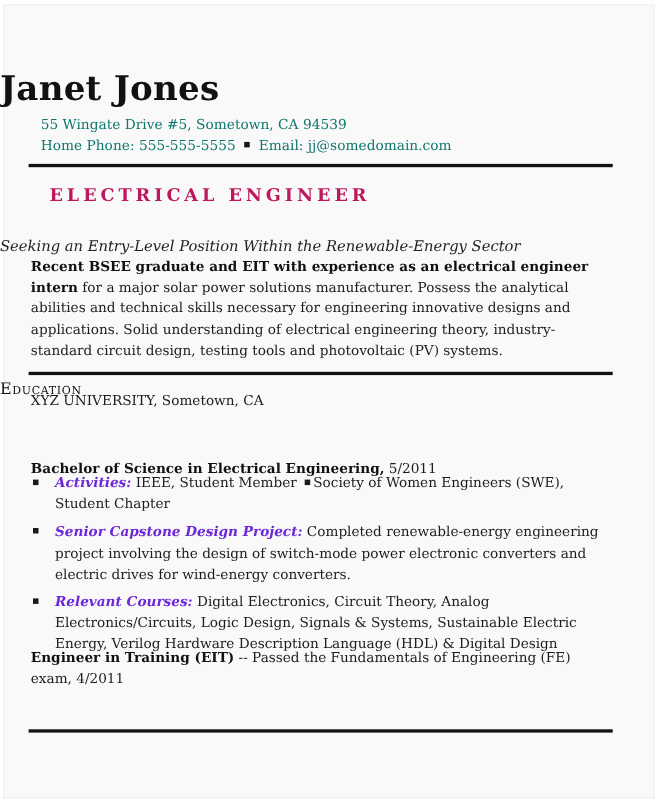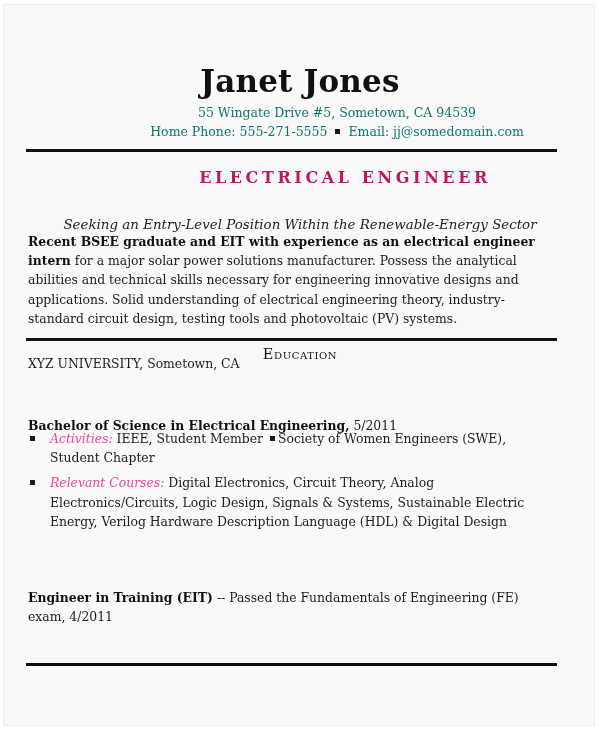--- a/index.html
+++ b/index.html
@@ -22,21 +22,21 @@
       width: 592px;
       height: 722px;
       background: #f9f9f9;
       border: 1px solid #eeeeee;
       box-sizing: border-box;
     }
     .abs { position: absolute; }
     .center {
       left: 0;
       width: 600px;
-      text-align: center;
+      text-align: left;
       white-space: nowrap;
     }
     .name {
       top: 63px;
       font-size: 31px;
       font-weight: bold;
       letter-spacing: 0.2px;
       color: #111;
     }
     .contact {
@@ -126,23 +126,23 @@
     }
     .bullet-marker {
       position: absolute;
       left: 2px;
       top: 7px;
       width: 5px;
       height: 5px;
       background: #1a1a1a;
     }
     .bullets b i, .bullets .lead {
-      font-weight: normal;
+      font-weight: bold;
       font-style: italic;
-      color: #ec4899;
+      color: #6d28d9;
     }
     .inline-square {
       display: inline-block;
       width: 5px;
       height: 5px;
       background: #1a1a1a;
       vertical-align: middle;
       margin: 0 3px 2px 3px;
     }
     .eit {
@@ -159,21 +159,21 @@
 <body>
 
 <div class="page"></div>
 
 <div class="abs center name">Janet Jones</div>
 
 <div class="abs center contact addr">55 Wingate Drive #5, Sometown, CA 94539</div>
 
 <div class="abs center contact phone">
   <span>Home Phone:</span>
-  <span>555-271-5555</span>
+  <span>555-555-5555</span>
   <span class="sep-square"></span>
   <span>Email:</span>
   <span>jj@somedomain.com</span>
 </div>
 
 <div class="abs rule" style="top:149px;"></div>
 
 <div class="abs center title">ELECTRICAL ENGINEER</div>
 <div class="abs center subtitle">Seeking an Entry-Level Position Within the Renewable-Energy Sector</div>
 
@@ -188,19 +188,23 @@
 <div class="abs degree"><b>Bachelor of Science in Electrical Engineering,</b><span> 5/2011</span></div>
 
 <ul class="abs bullets">
   <li>
     <span class="bullet-marker"></span>
     <span class="lead">Activities:</span><span> IEEE, Student Member</span>
     <span class="inline-square"></span><span>Society of Women Engineers (SWE), Student Chapter</span>
   </li>
   <li>
     <span class="bullet-marker"></span>
+    <span class="lead">Senior Capstone Design Project:</span><span> Completed renewable-energy engineering project involving the design of switch-mode power electronic converters and electric drives for wind-energy converters.</span>
+  </li>
+  <li>
+    <span class="bullet-marker"></span>
     <span class="lead">Relevant Courses:</span><span> Digital Electronics, Circuit Theory, Analog Electronics/Circuits, Logic Design, Signals &amp; Systems, Sustainable Electric Energy, Verilog Hardware Description Language (HDL) &amp; Digital Design</span>
   </li>
 </ul>
 
 <div class="abs eit"><b>Engineer in Training (EIT)</b><span> -- Passed the Fundamentals of Engineering (FE) exam, 4/2011</span></div>
 
 <div class="abs rule" style="top:663px;"></div>
 
 </body></html>

